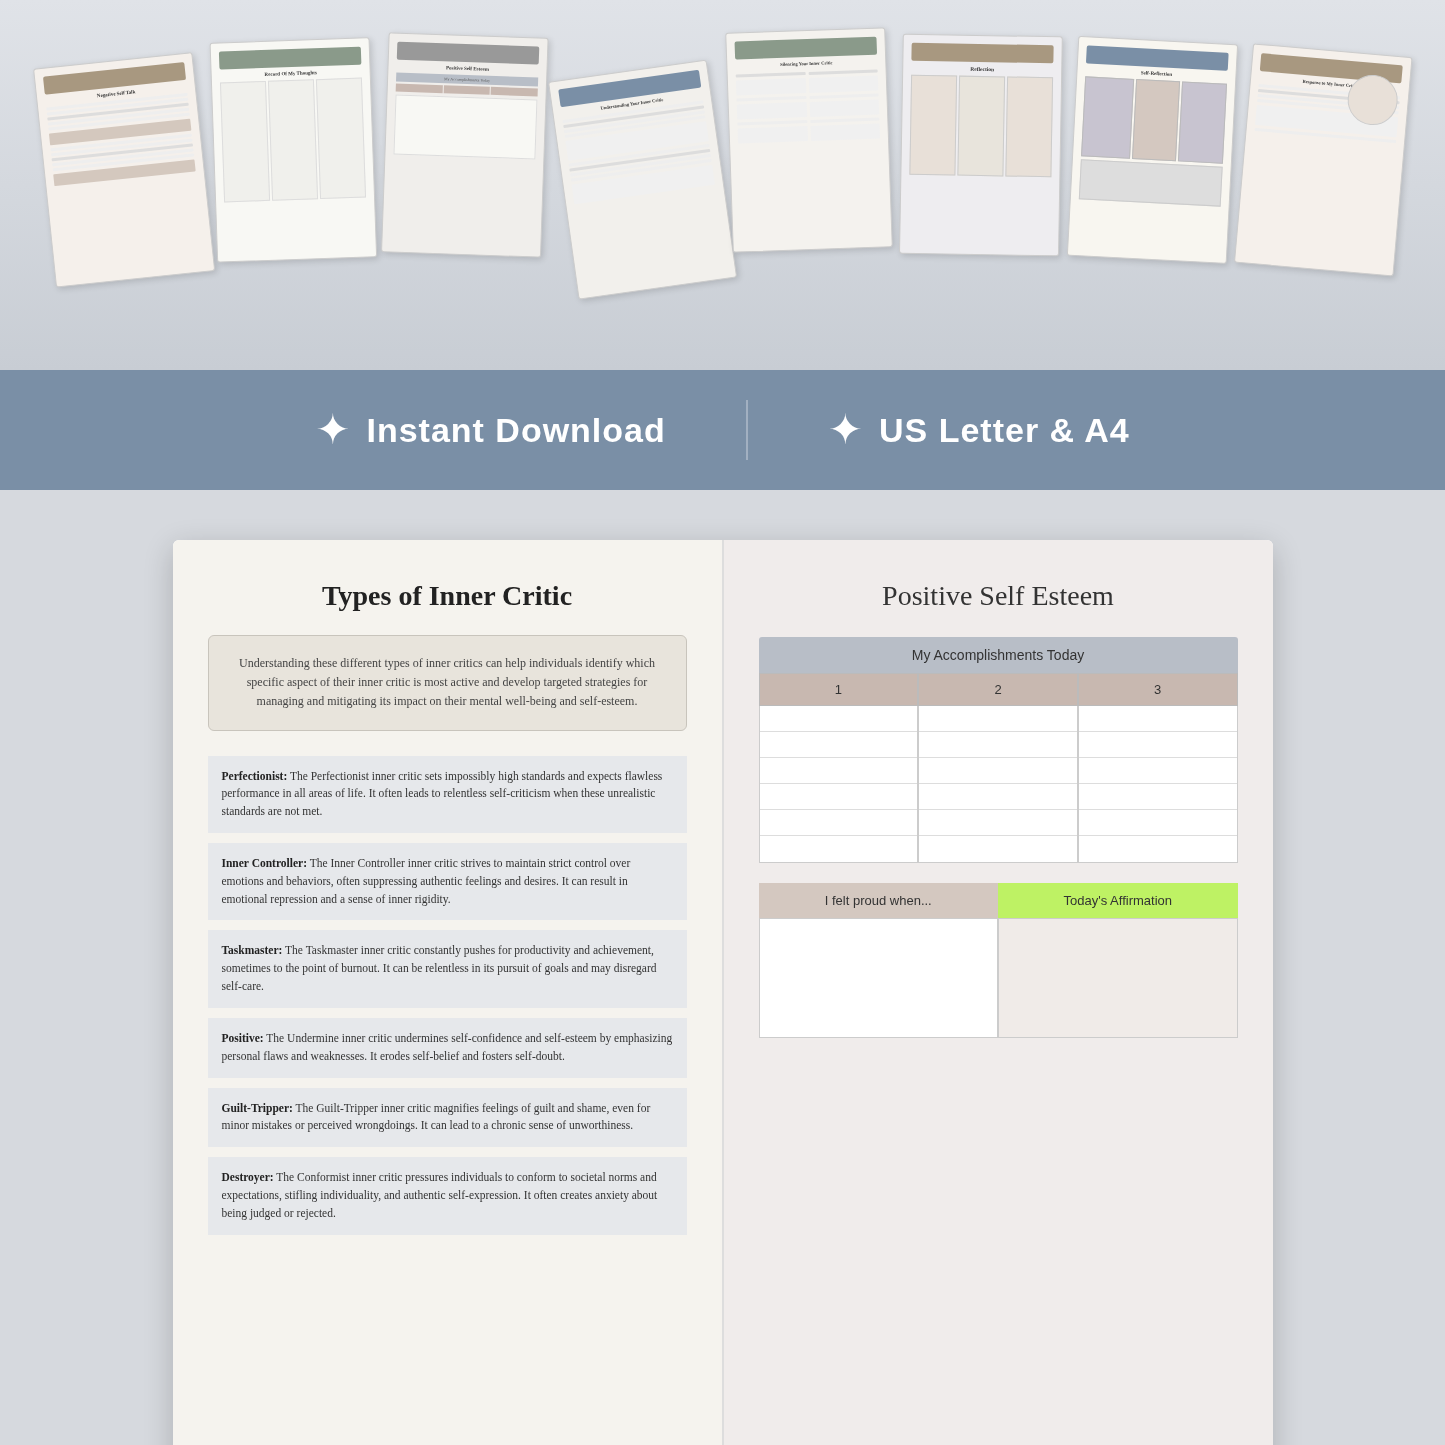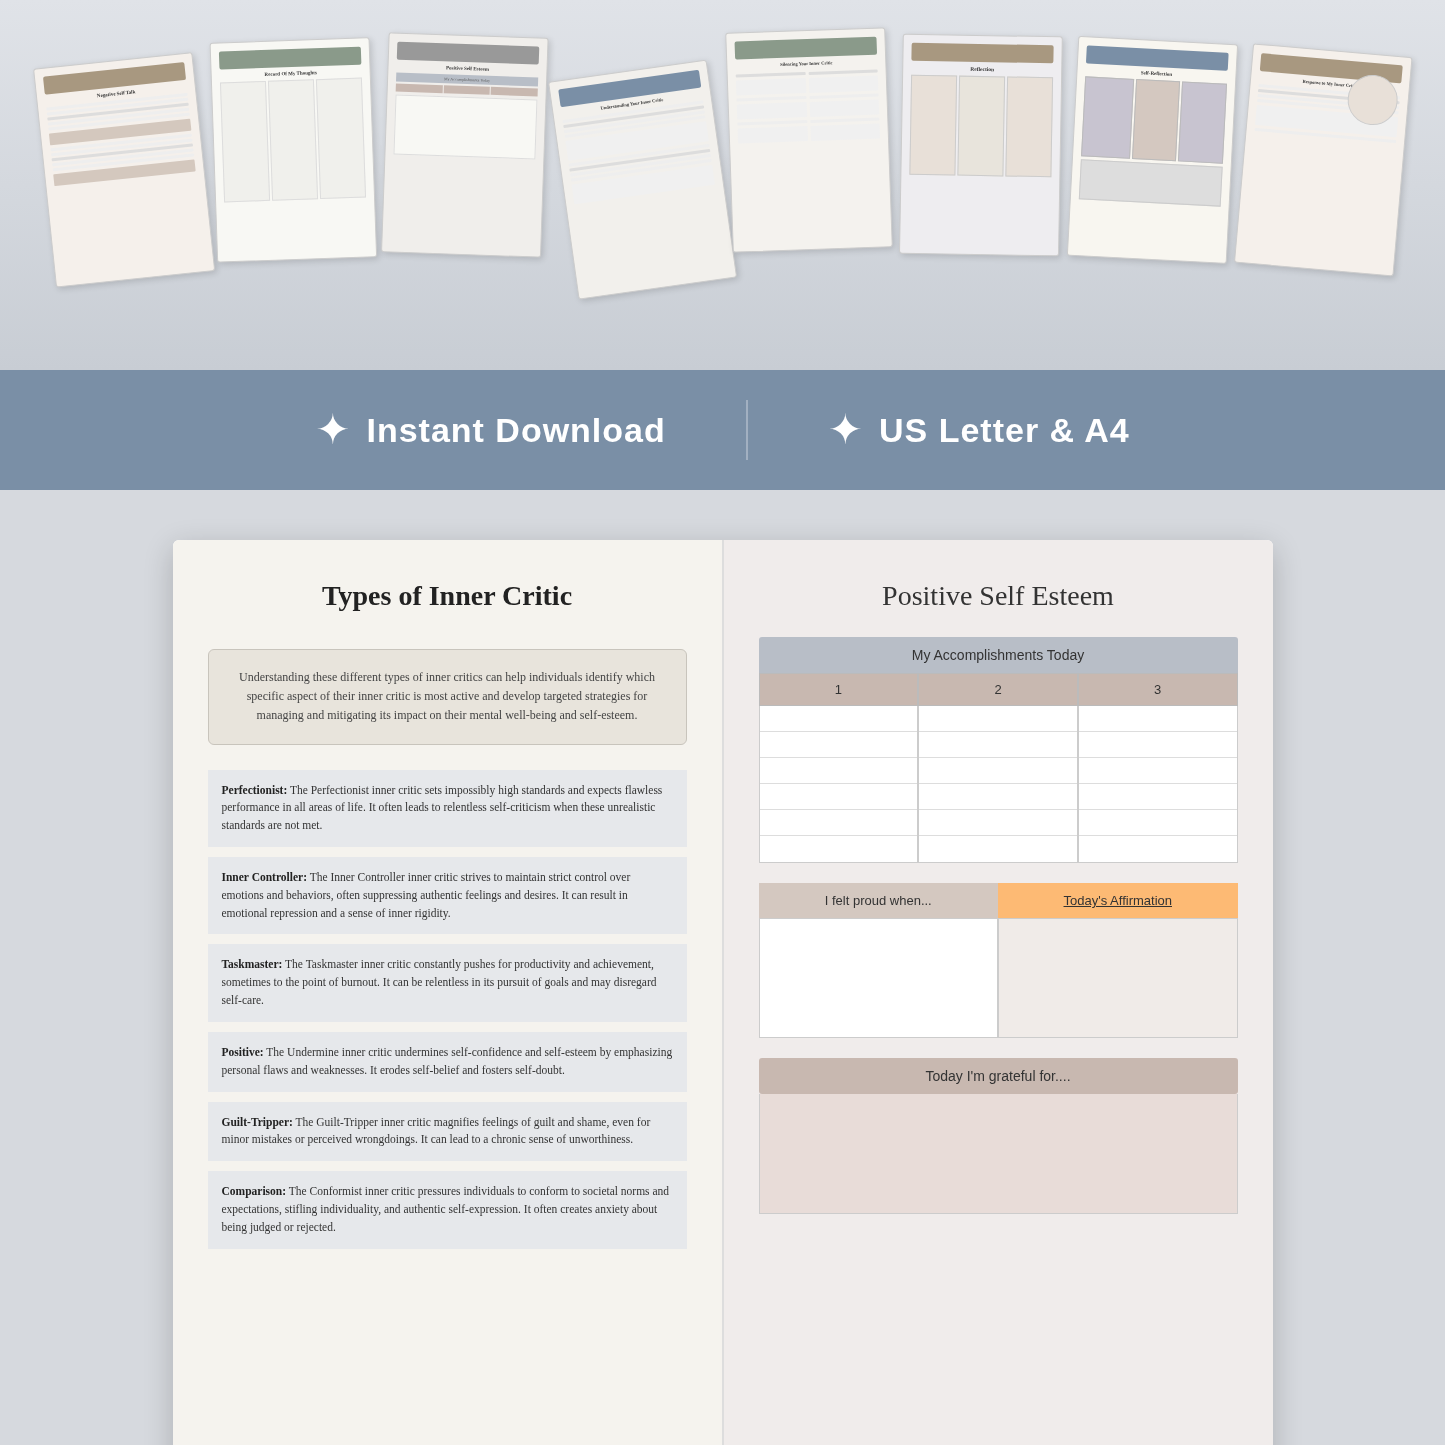--- a/index.html
+++ b/index.html
@@ -115,21 +115,21 @@
       background: #f5f3ee;
       padding: 40px 35px;
       border-right: 2px solid #ddd;
     }
 
     .left-page-title {
       font-size: 28px;
       font-weight: bold;
       text-align: center;
       color: #222;
-      margin-bottom: 37px;
+      margin-bottom: 23px;
       font-family: Georgia, serif;
     }
 
     .intro-box {
       background: #e8e4dc;
       border: 1px solid #c8c4bc;
       border-radius: 6px;
       padding: 18px 20px;
       margin-bottom: 25px;
       font-size: 12px;
@@ -458,21 +458,21 @@
         <span>The Undermine inner critic undermines self-confidence and self-esteem by emphasizing personal flaws and weaknesses. It erodes self-belief and fosters self-doubt.</span>
       </div>
 
 
       <div class="critic-item">
         <strong>Guilt-Tripper:</strong>
         <span>The Guilt-Tripper inner critic magnifies feelings of guilt and shame, even for minor mistakes or perceived wrongdoings. It can lead to a chronic sense of unworthiness.</span>
       </div>
 
       <div class="critic-item">
-        <strong>Comparison:</strong>
+        <strong>Destroyer:</strong>
         <span>The Conformist inner critic pressures individuals to conform to societal norms and expectations, stifling individuality, and authentic self-expression. It often creates anxiety about being judged or rejected.</span>
       </div>
 
     </div>
 
     <div class="right-page">
       <h1 class="right-page-title">Positive Self Esteem</h1>
 
       <div class="accomplishments-section">
         <div class="section-header">My Accomplishments Today</div>
@@ -512,25 +512,21 @@
           </div>
         </div>
       </div>
 
       <div class="two-col-section">
         <div class="two-col-left">
           <div class="sub-header">I felt proud when...</div>
           <div class="sub-content"></div>
         </div>
         <div class="two-col-right">
-          <div class="sub-header" style="background:#fdba74;text-decoration:underline;">Today's Affirmation</div>
+          <div class="sub-header" style="background:#bef264;">Today's Affirmation</div>
           <div class="sub-content" style="background:#f0ebe8;"></div>
         </div>
       </div>
 
-      <div class="grateful-section">
-        <div class="grateful-header">Today I'm grateful for....</div>
-        <div class="grateful-content"></div>
-      </div>
     </div>
 
   </div>
 </div>
 
 </body></html>

